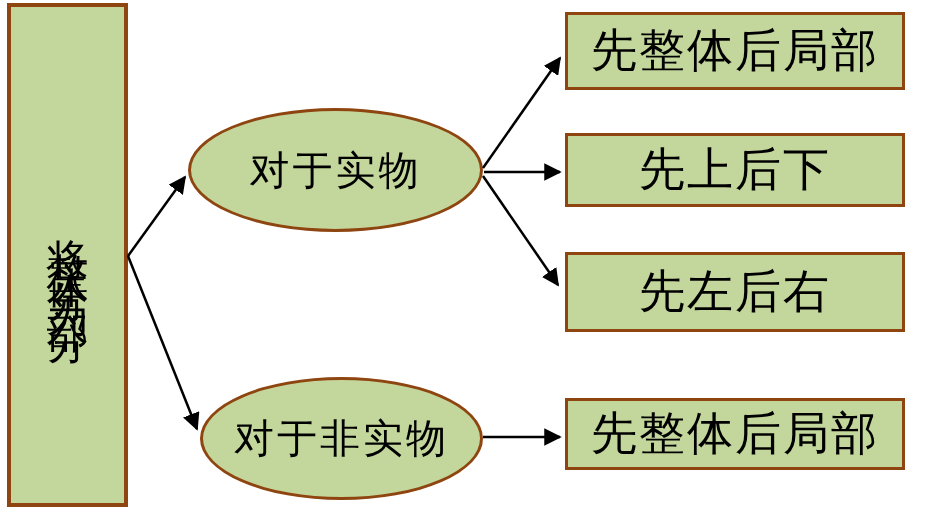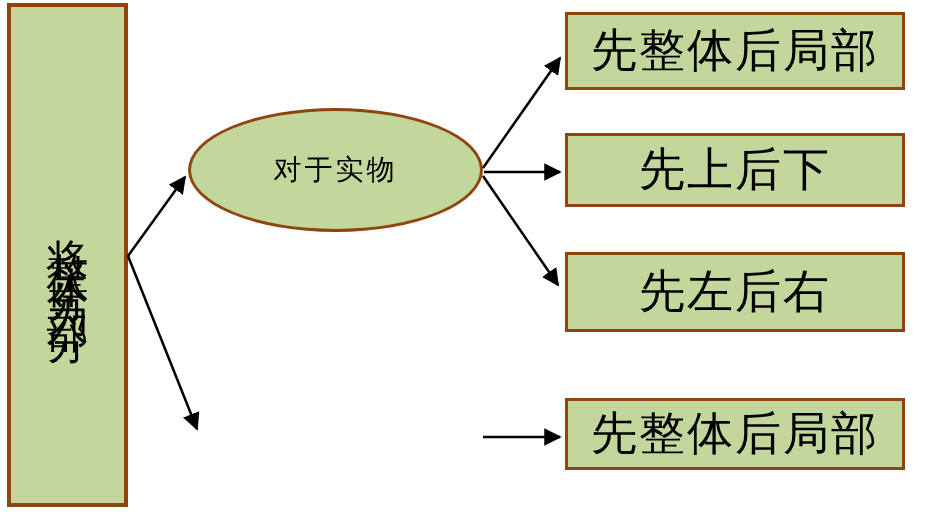--- a/index.html
+++ b/index.html
@@ -33,21 +33,21 @@
     left: 7px; top: 3px; width: 121px; height: 504px;
     border-width: 4px;
   }
   .vtext {
     writing-mode: vertical-rl;
     text-orientation: upright;
     font-size: 42px;
     letter-spacing: 14px;
     line-height: 1;
   }
-  .ellipse { border-radius: 50%; font-size: 28px; letter-spacing: 3px; text-align: right; }
+  .ellipse { border-radius: 50%; font-size: 40px; letter-spacing: 3px; text-align: right; }
   .ellipse-physical { left: 188px; top: 108px; width: 295px; height: 124px; }
   .ellipse-nonphysical { left: 200px; top: 377px; width: 283px; height: 123px; }
   .leaf { font-size: 46px; letter-spacing: 2px; }
   .leaf-1 { left: 565px; top: 12px;  width: 340px; height: 78px; }
   .leaf-2 { left: 565px; top: 133px; width: 340px; height: 74px; }
   .leaf-3 { left: 565px; top: 252px; width: 340px; height: 80px; }
   .leaf-4 { left: 565px; top: 398px; width: 340px; height: 72px; }
   .arrows {
     position: absolute;
     left: 0; top: 0;
@@ -63,20 +63,23 @@
 <div class="canvas">
 
   <div class="node root-box">
     <span class="vtext">将整体分为部分</span>
   </div>
 
   <div class="node ellipse ellipse-physical">
     <span>对于实物</span>
   </div>
 
+  <div class="node ellipse ellipse-nonphysical">
+    <span>对于非实物</span>
+  </div>
 
   <div class="node leaf leaf-1">
     <span>先整体后局部</span>
   </div>
 
   <div class="node leaf leaf-2">
     <span>先上后下</span>
   </div>
 
   <div class="node leaf leaf-3">

